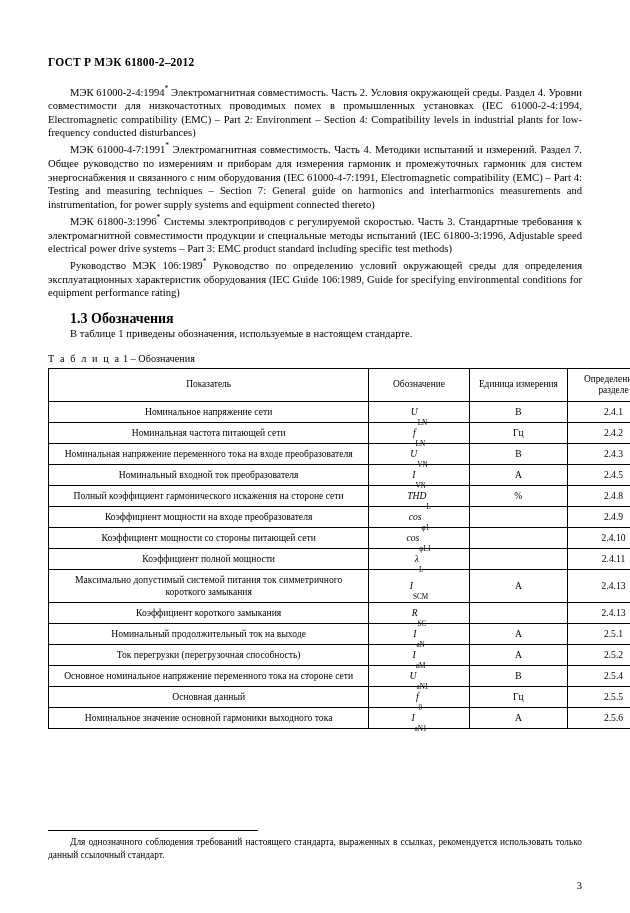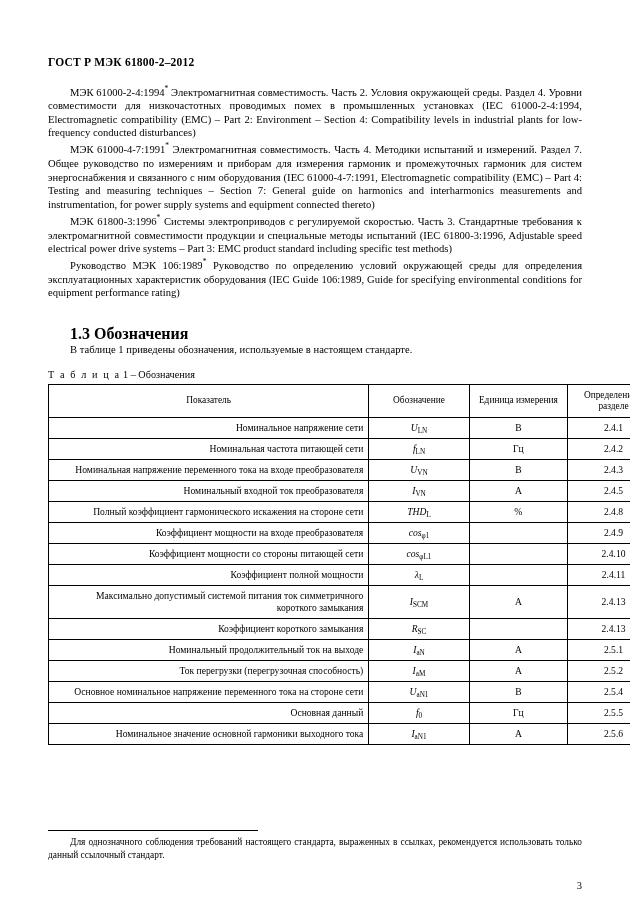--- a/index.html
+++ b/index.html
@@ -34,23 +34,23 @@
     font-size: 10.6px;
     line-height: 13.6px;
     text-align: justify;
     text-indent: 22px;
     hyphens: none;
   }
   p.body-par + p.body-par {
     margin-top: 0px;
   }
   .sec-title {
-    font-size: 16px;
+    font-size: 14px;
     font-weight: bold;
-    margin: 25px 0 0 22px;
+    margin: 11px 0 0 22px;
   }
   .sec-intro {
     margin-top: 8px;
   }
   .table-caption {
     font-size: 10.2px;
     margin: 12px 0 4px 0;
     letter-spacing: 1.6px;
   }
   .table-caption .cap-rest {
@@ -68,35 +68,35 @@
     vertical-align: middle;
   }
   table.symbols th {
     text-align: center;
     font-weight: normal;
     font-size: 9.4px;
     line-height: 11px;
     height: 26px;
   }
   table.symbols td.name {
-    text-align: right;
+    text-align: center;
     line-height: 12px;
     padding: 4px 5px;
   }
   table.symbols td.sym,
   table.symbols td.unit,
   table.symbols td.ref {
     text-align: center;
   }
   .col-name { width: 292px; }
   .col-sym  { width: 84px; }
   .col-unit { width: 82px; }
   .col-ref  { width: 76px; }
   i.var { font-style: italic; }
-  sub.sb { font-size: 7.2px; vertical-align: baseline; position: relative; top: 2px; }
+  sub.sb { font-size: 7.2px; vertical-align: baseline; position: relative; top: 10px; }
   .footnote-wrap {
     position: absolute;
     left: 48px;
     right: 48px;
     bottom: 52px;
   }
   .fn-rule {
     width: 210px;
     border-top: 1px solid #000000;
     margin-bottom: 5px;

